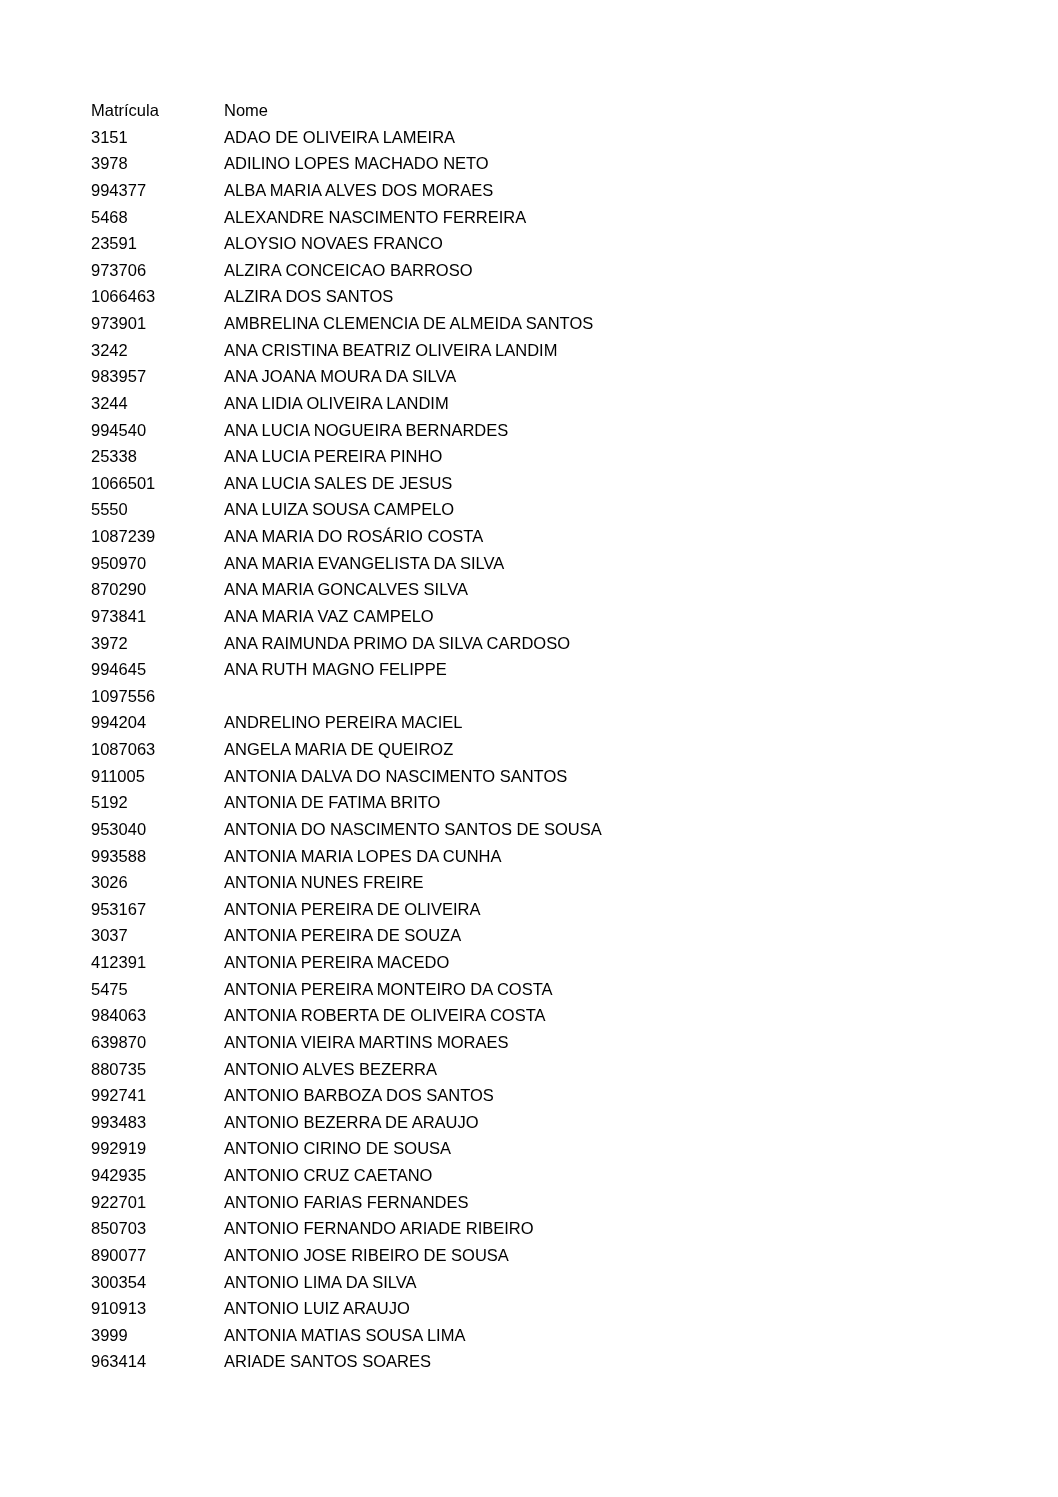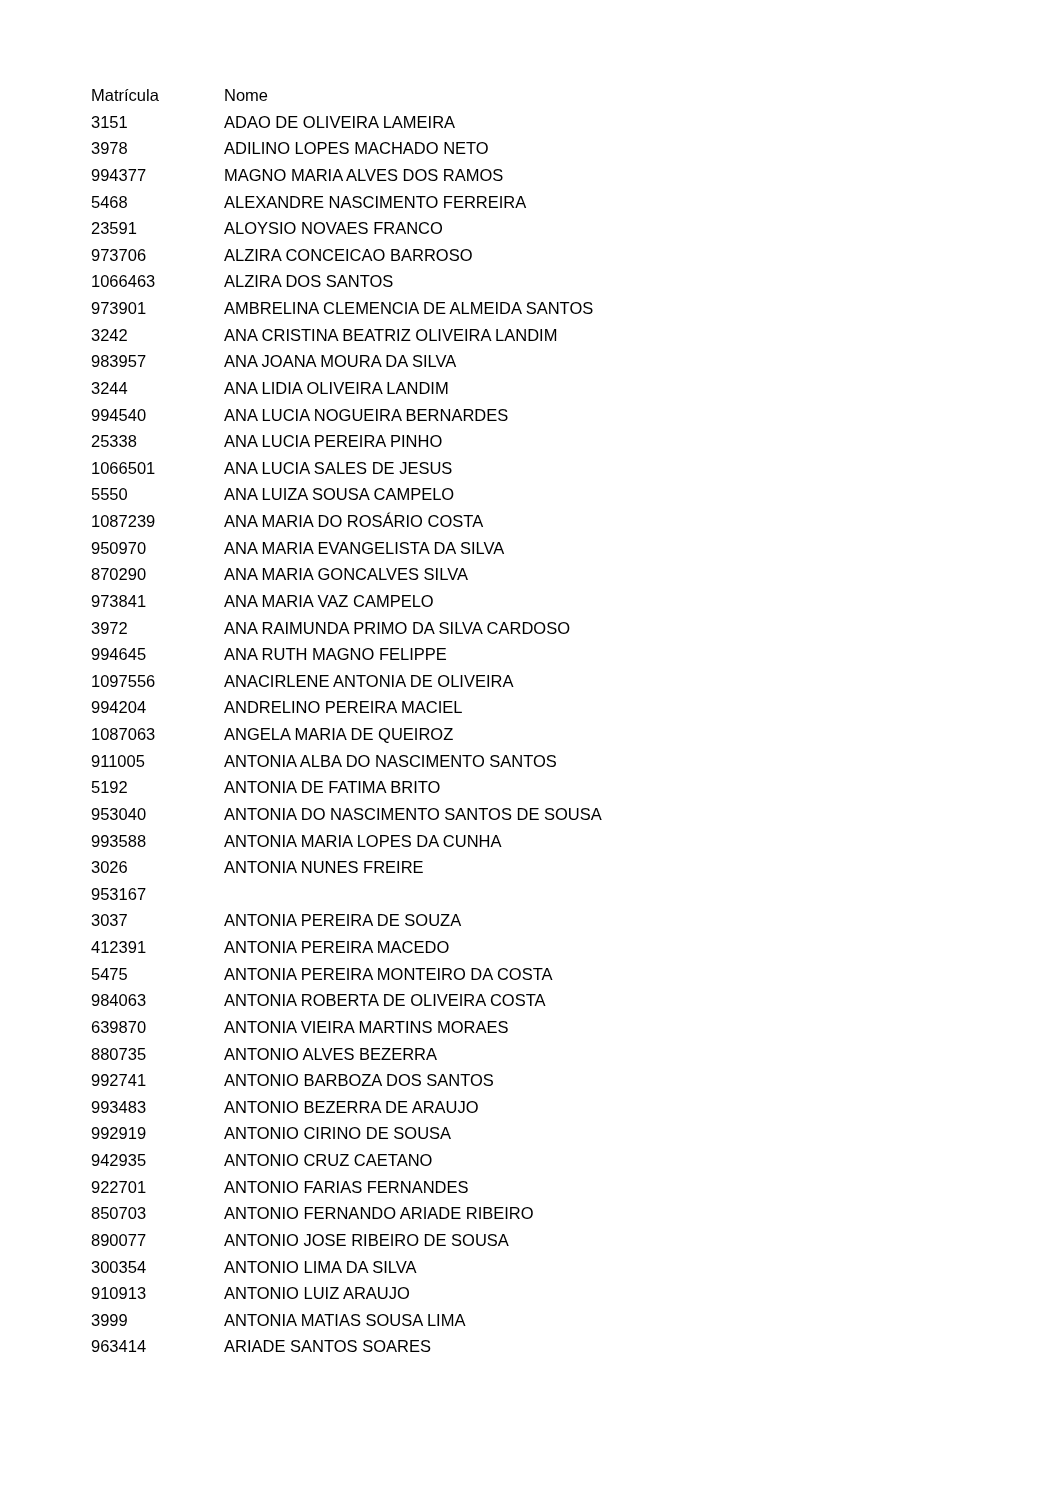--- a/index.html
+++ b/index.html
@@ -10,21 +10,21 @@
     width: 1058px;
     height: 1497px;
     background: #ffffff;
     font-family: "Liberation Sans", sans-serif;
     color: #000000;
     overflow: hidden;
   }
   .doc {
     position: absolute;
     left: 91px;
-    top: 82px;
+    top: 97px;
     font-size: 16.5px;
     line-height: 26.64px;
   }
   .row {
     display: flex;
     height: 26.64px;
     white-space: nowrap;
   }
   .cell-matricula {
     flex: 0 0 94px;
@@ -47,21 +47,21 @@
       <div class="row">
         <span class="cell-matricula">3151</span>
         <span class="cell-nome">ADAO DE OLIVEIRA LAMEIRA</span>
       </div>
       <div class="row">
         <span class="cell-matricula">3978</span>
         <span class="cell-nome">ADILINO LOPES MACHADO NETO</span>
       </div>
       <div class="row">
         <span class="cell-matricula">994377</span>
-        <span class="cell-nome">MAGNO MARIA ALVES DOS RAMOS</span>
+        <span class="cell-nome">ALBA MARIA ALVES DOS MORAES</span>
       </div>
       <div class="row">
         <span class="cell-matricula">5468</span>
         <span class="cell-nome">ALEXANDRE NASCIMENTO FERREIRA</span>
       </div>
       <div class="row">
         <span class="cell-matricula">23591</span>
         <span class="cell-nome">ALOYSIO NOVAES FRANCO</span>
       </div>
       <div class="row">
@@ -123,52 +123,52 @@
       <div class="row">
         <span class="cell-matricula">3972</span>
         <span class="cell-nome">ANA RAIMUNDA PRIMO DA SILVA CARDOSO</span>
       </div>
       <div class="row">
         <span class="cell-matricula">994645</span>
         <span class="cell-nome">ANA RUTH MAGNO FELIPPE</span>
       </div>
       <div class="row">
         <span class="cell-matricula">1097556</span>
-        <span class="cell-nome">ANACIRLENE ANTONIA DE OLIVEIRA</span>
       </div>
       <div class="row">
         <span class="cell-matricula">994204</span>
         <span class="cell-nome">ANDRELINO PEREIRA MACIEL</span>
       </div>
       <div class="row">
         <span class="cell-matricula">1087063</span>
         <span class="cell-nome">ANGELA MARIA DE QUEIROZ</span>
       </div>
       <div class="row">
         <span class="cell-matricula">911005</span>
-        <span class="cell-nome">ANTONIA ALBA DO NASCIMENTO SANTOS</span>
+        <span class="cell-nome">ANTONIA DALVA DO NASCIMENTO SANTOS</span>
       </div>
       <div class="row">
         <span class="cell-matricula">5192</span>
         <span class="cell-nome">ANTONIA DE FATIMA BRITO</span>
       </div>
       <div class="row">
         <span class="cell-matricula">953040</span>
         <span class="cell-nome">ANTONIA DO NASCIMENTO SANTOS DE SOUSA</span>
       </div>
       <div class="row">
         <span class="cell-matricula">993588</span>
         <span class="cell-nome">ANTONIA MARIA LOPES DA CUNHA</span>
       </div>
       <div class="row">
         <span class="cell-matricula">3026</span>
         <span class="cell-nome">ANTONIA NUNES FREIRE</span>
       </div>
       <div class="row">
         <span class="cell-matricula">953167</span>
+        <span class="cell-nome">ANTONIA PEREIRA DE OLIVEIRA</span>
       </div>
       <div class="row">
         <span class="cell-matricula">3037</span>
         <span class="cell-nome">ANTONIA PEREIRA DE SOUZA</span>
       </div>
       <div class="row">
         <span class="cell-matricula">412391</span>
         <span class="cell-nome">ANTONIA PEREIRA MACEDO</span>
       </div>
       <div class="row">

